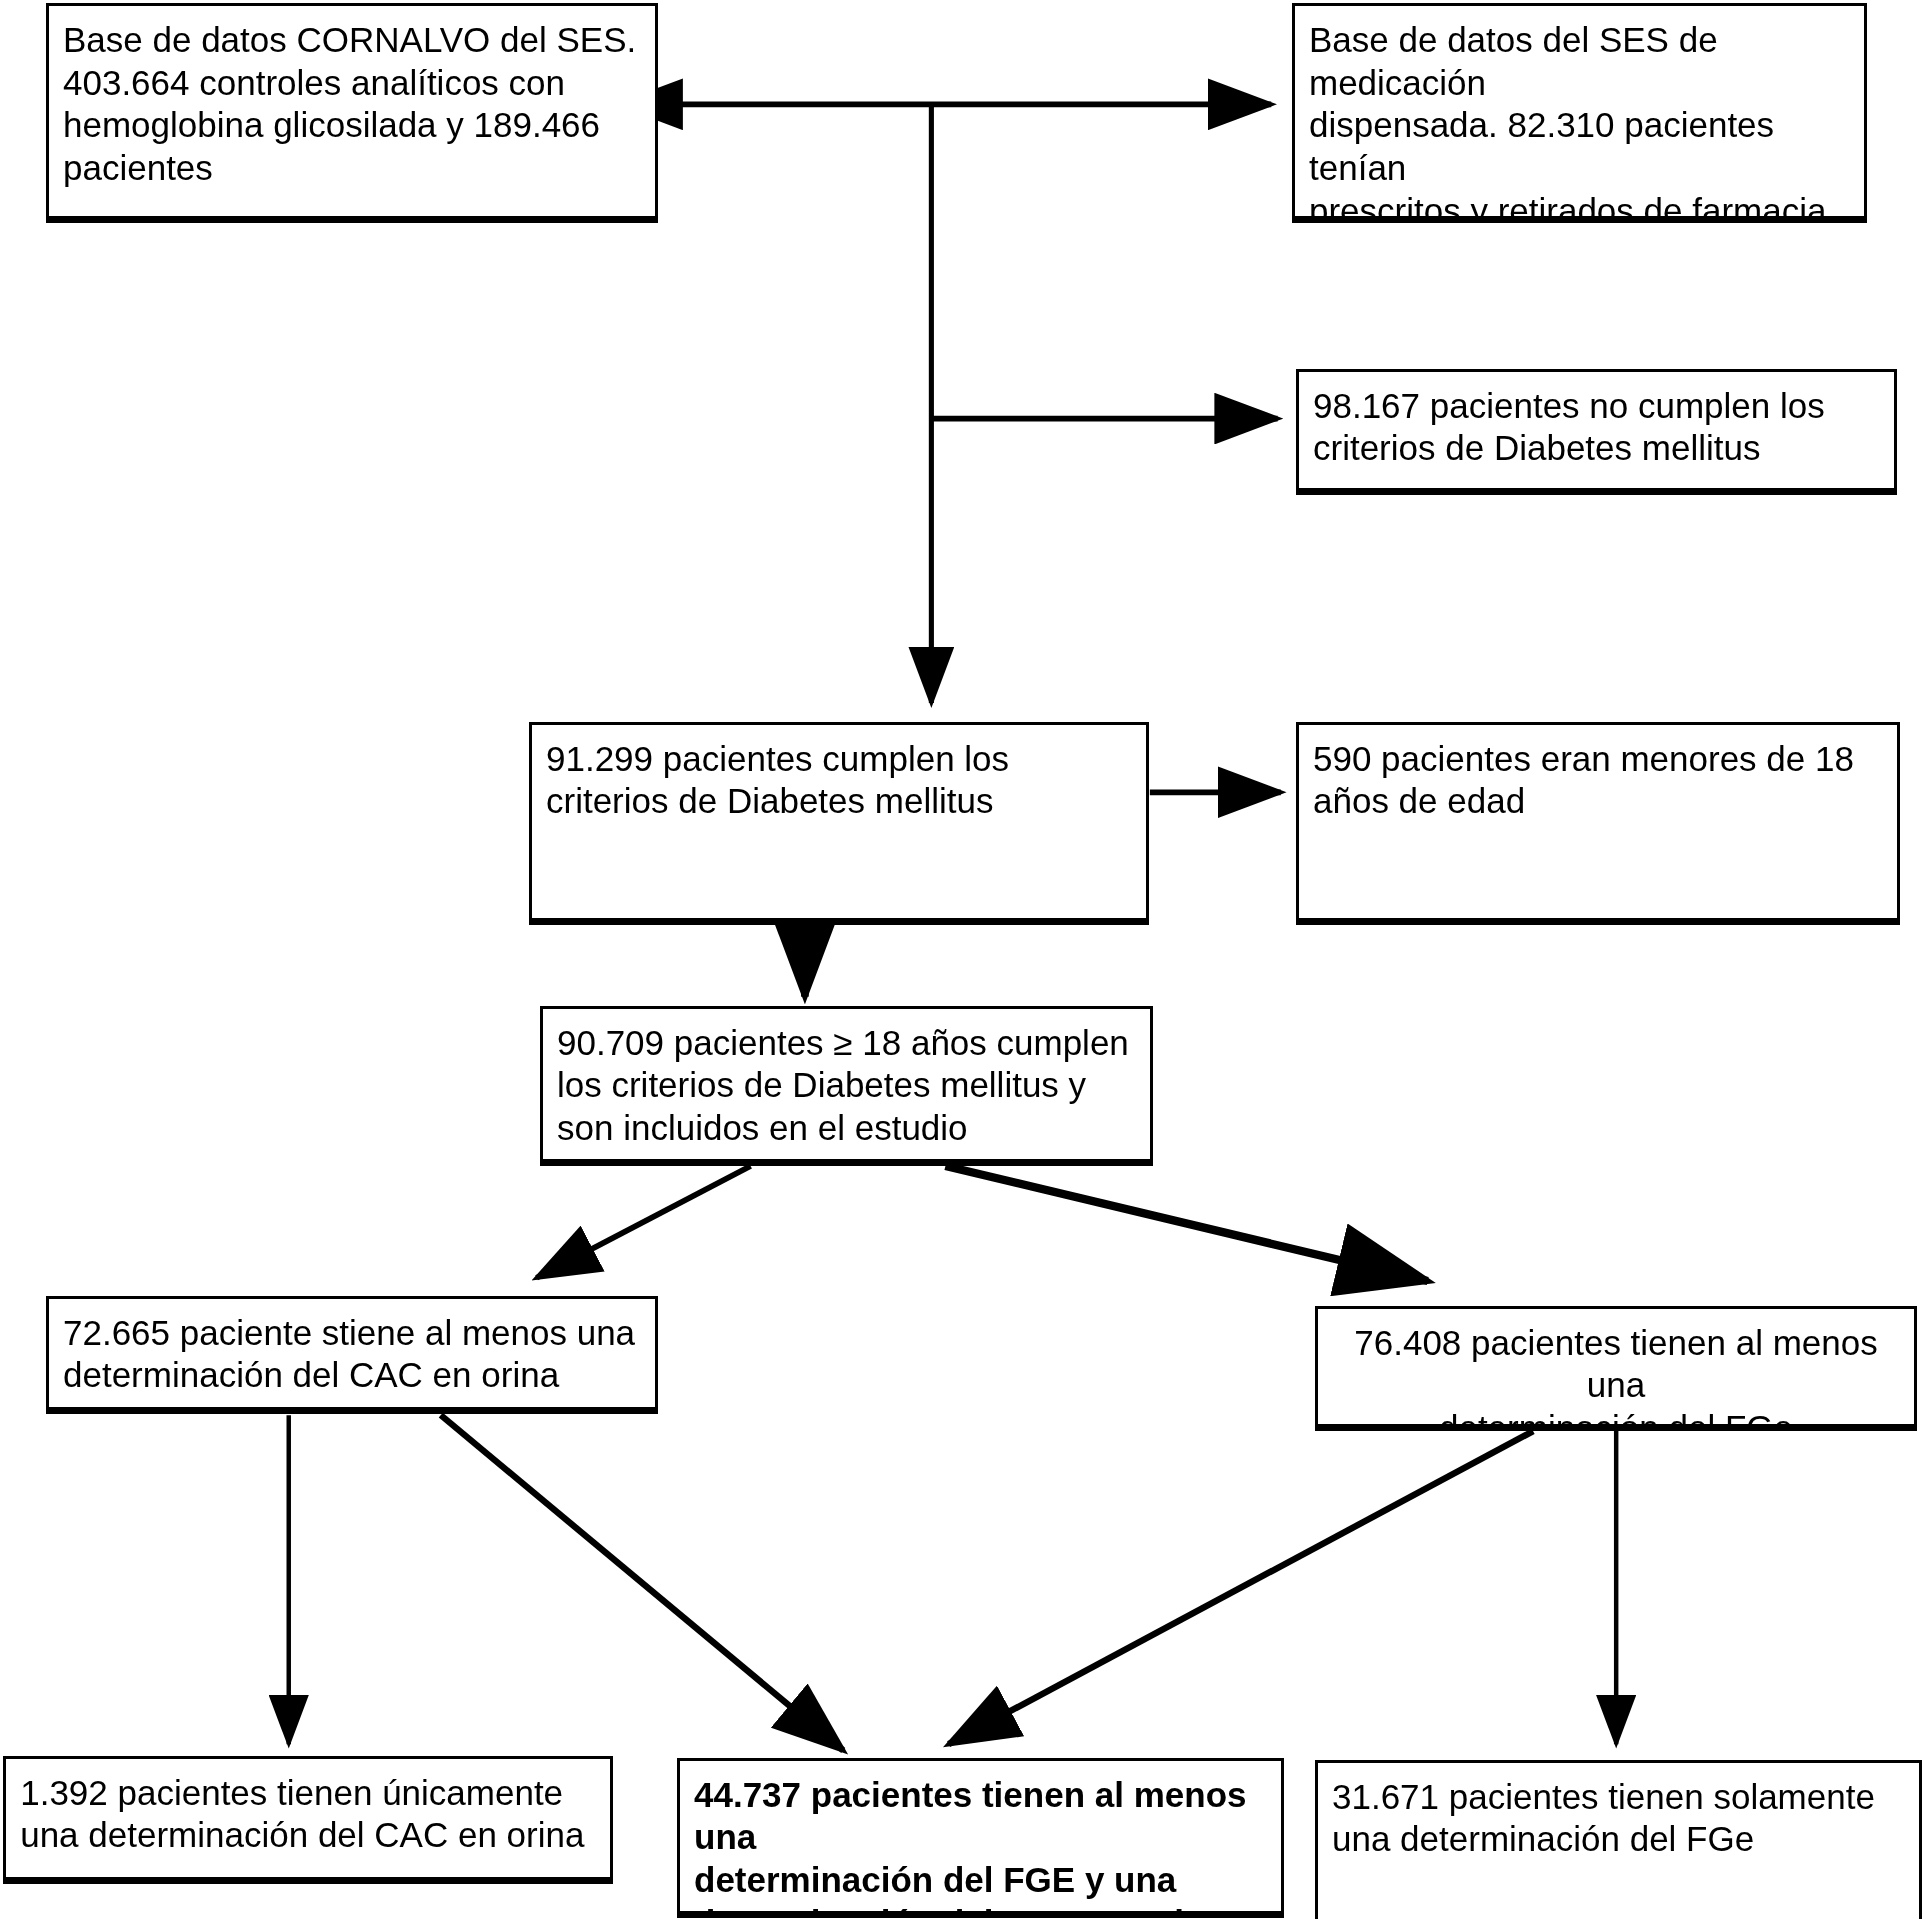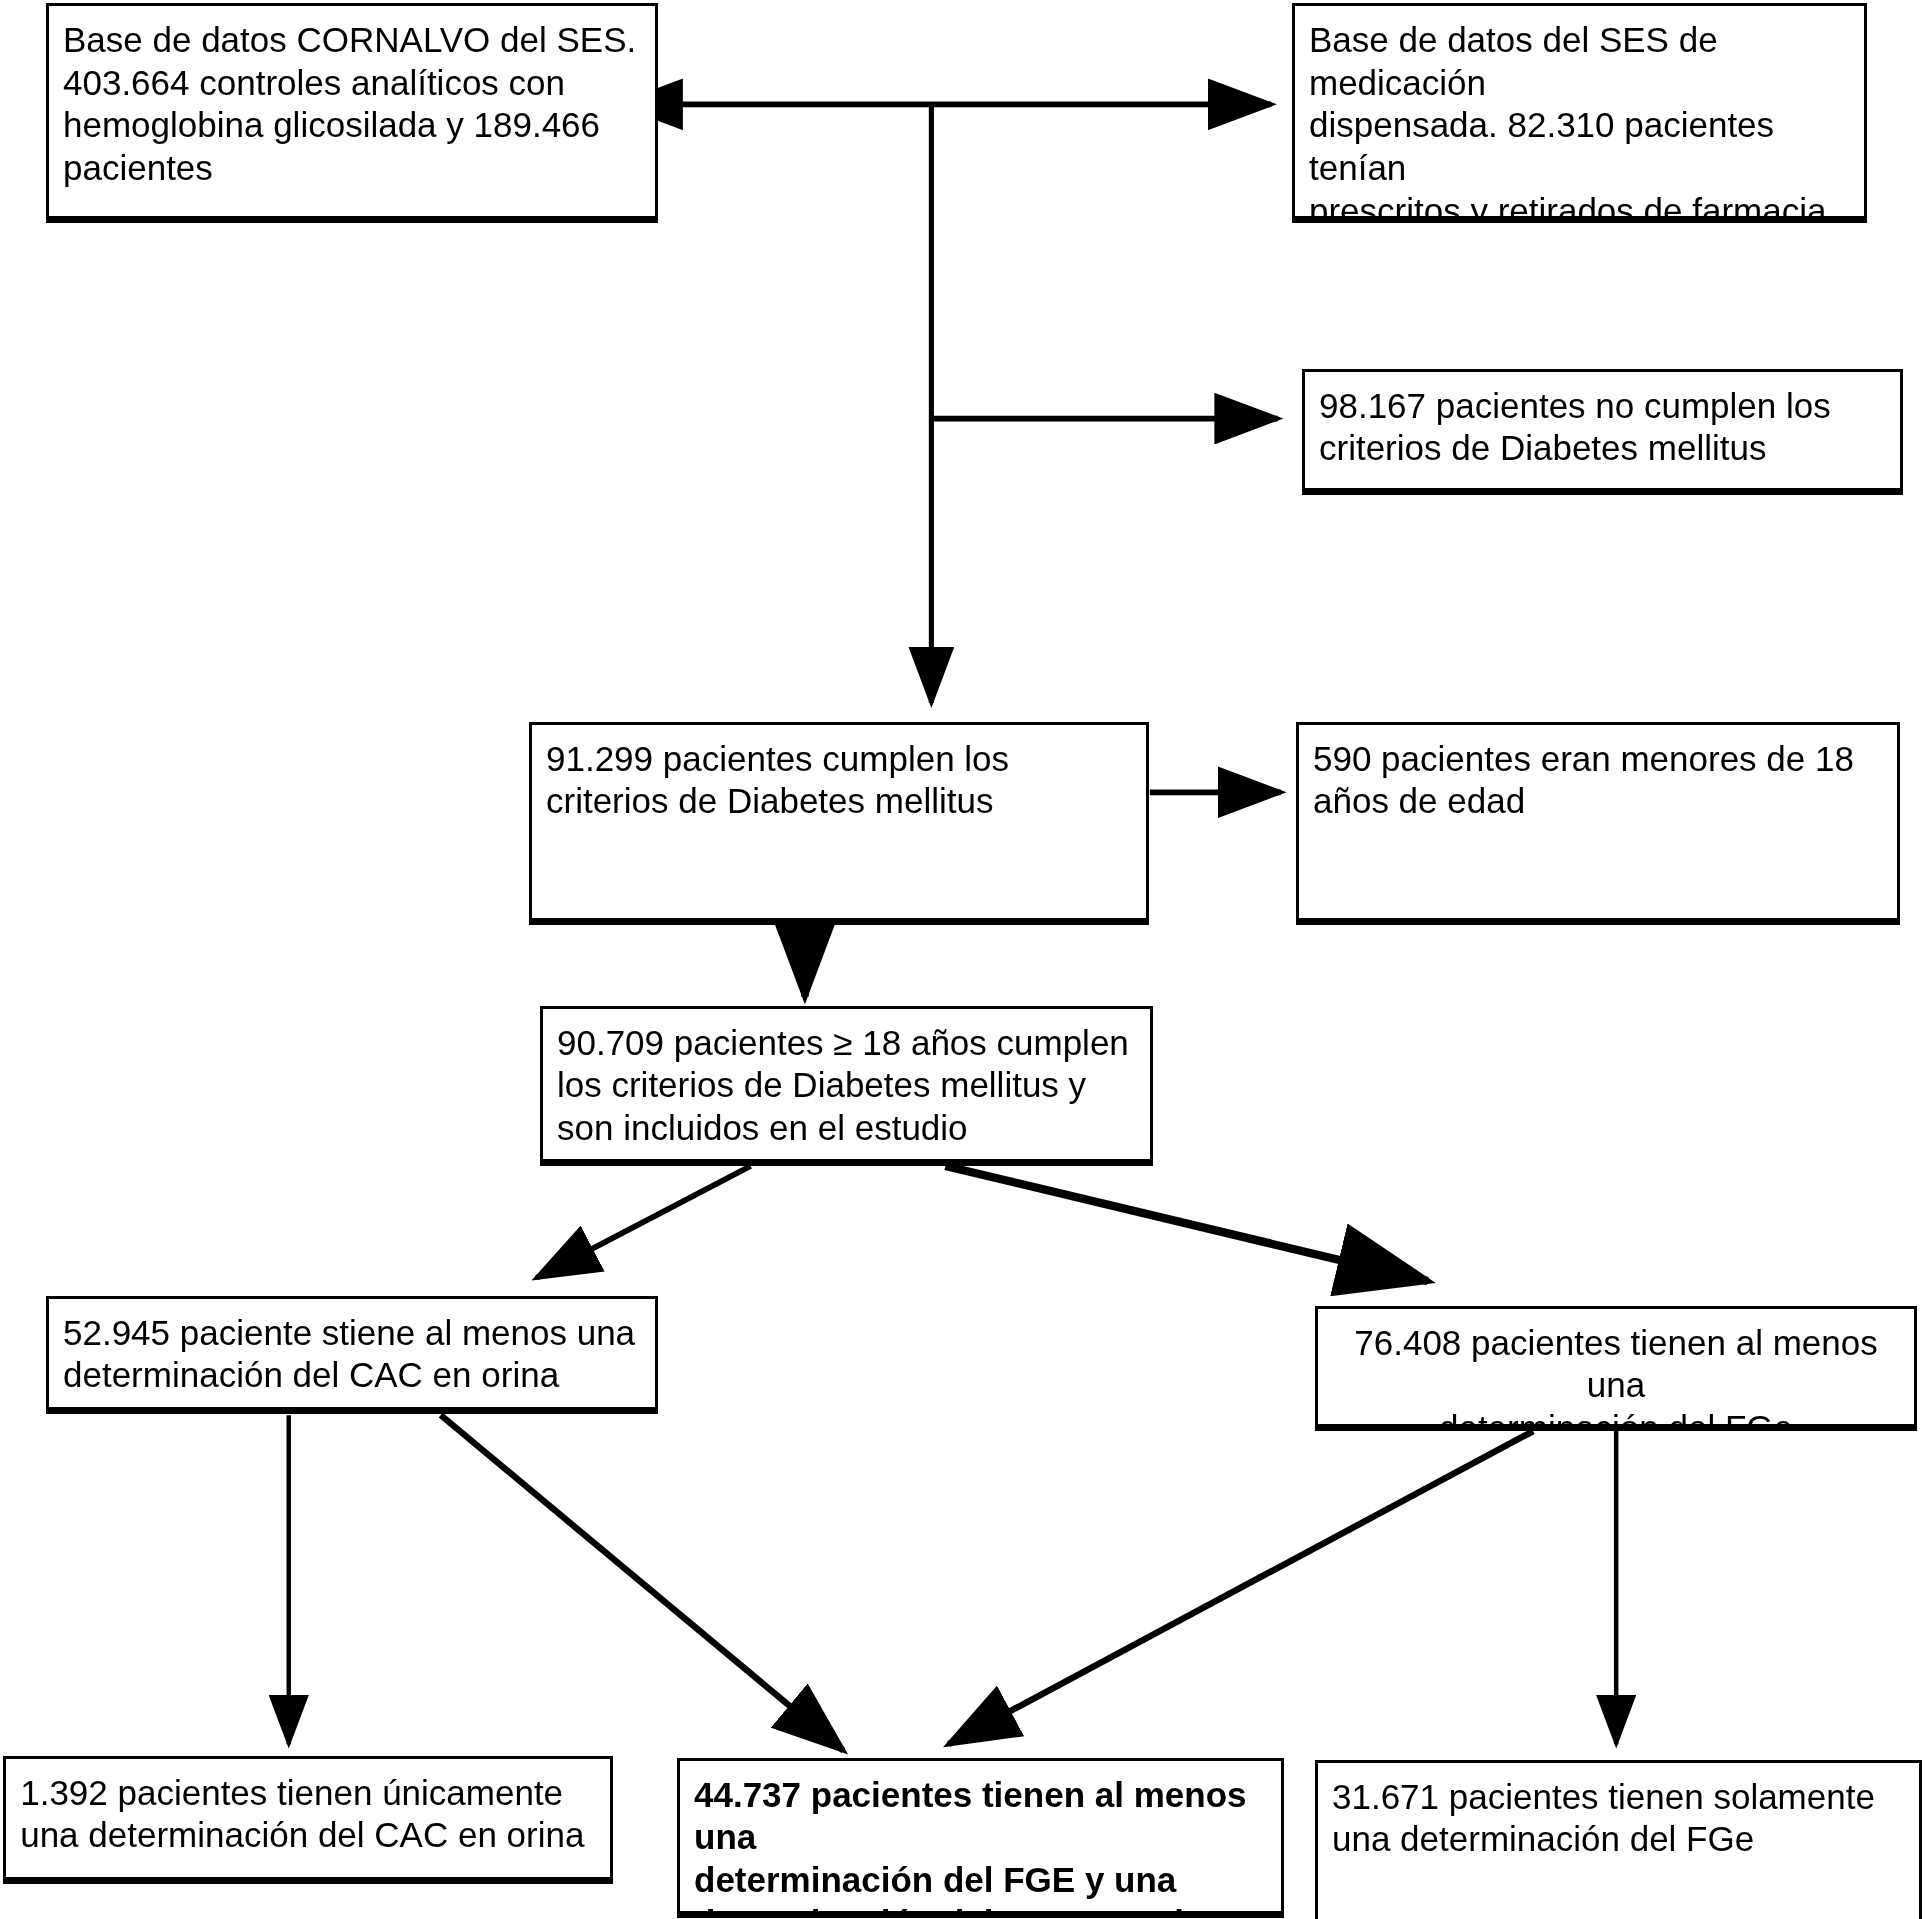--- a/index.html
+++ b/index.html
@@ -107,21 +107,21 @@
 pacientes</span>
   </div>
 
   <div class="node" style="left:1292px; top:3.2px; width:575px; height:220px;">
     <span class="node-text">Base de datos del SES de medicación
 dispensada. 82.310 pacientes tenían
 prescritos y retirados de farmacia
 medicación del grupo A-10-ATC</span>
   </div>
 
-  <div class="node" style="left:1296px; top:369px; width:601px; height:126px;margin-left:6px;">
+  <div class="node" style="left:1296px; top:369px; width:601px; height:126px;">
     <span class="node-text">98.167 pacientes no cumplen los
 criterios de Diabetes mellitus</span>
   </div>
 
   <div class="node" style="left:529px; top:722px; width:620px; height:203px;">
     <span class="node-text">91.299 pacientes cumplen los
 criterios de Diabetes mellitus</span>
   </div>
 
   <div class="node" style="left:1296px; top:722px; width:604px; height:203px;">
@@ -129,21 +129,21 @@
 años de edad</span>
   </div>
 
   <div class="node" style="left:540px; top:1006px; width:613px; height:160px;">
     <span class="node-text">90.709 pacientes ≥ 18 años cumplen
 los criterios de Diabetes mellitus y
 son incluidos en el estudio</span>
   </div>
 
   <div class="node" style="left:46px; top:1296px; width:612px; height:118px;">
-    <span class="node-text">52.945 paciente stiene al menos una
+    <span class="node-text">72.665 paciente stiene al menos una
 determinación del CAC en orina</span>
   </div>
 
   <div class="node" style="left:1315px; top:1306px; width:602px; height:125px;text-align:center;">
     <span class="node-text">76.408 pacientes tienen al menos una
 determinación del FGe</span>
   </div>
 
   <div class="node" style="left:3.2px; top:1756px; width:610px; height:128px;">
     <span class="node-text">1.392 pacientes tienen únicamente

